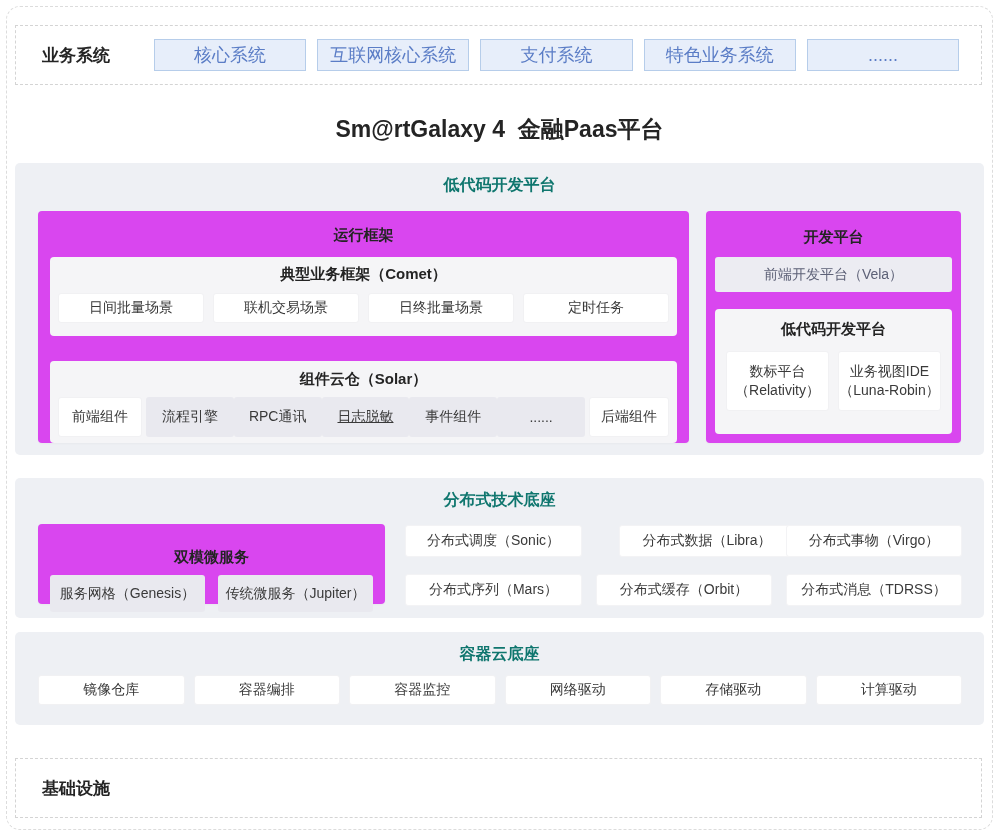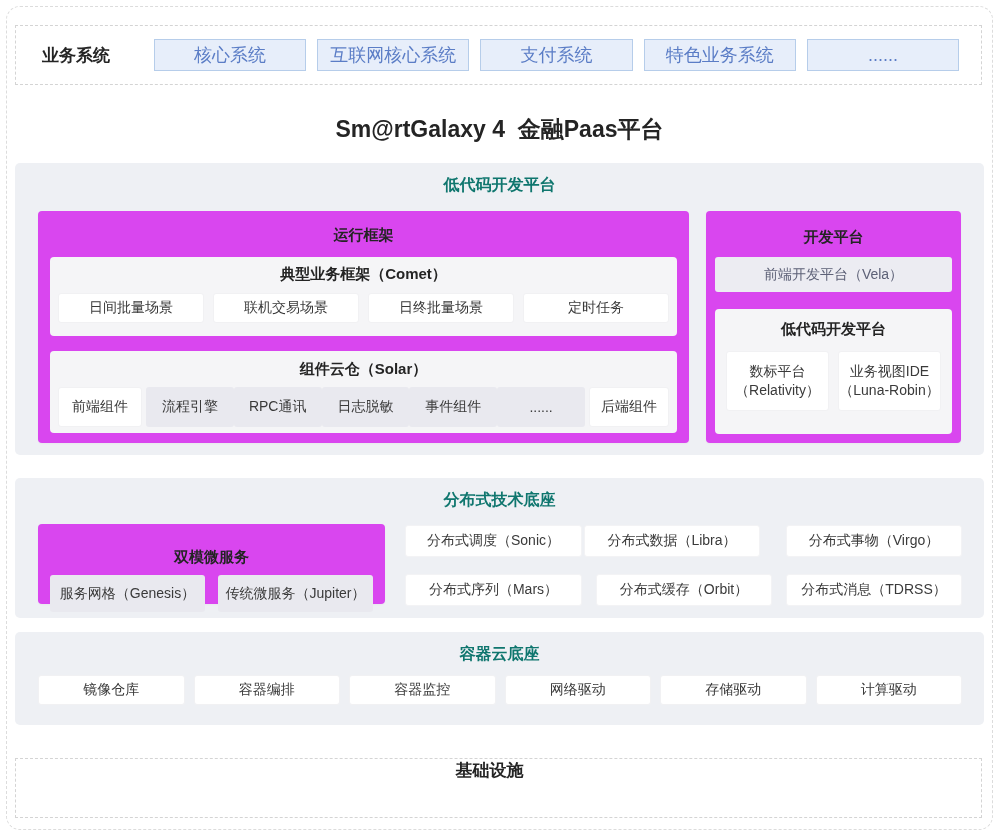--- a/index.html
+++ b/index.html
@@ -71,27 +71,27 @@
       <div class="subpanel" style="left:12px;top:46px;width:627px;height:79px;">
         <div class="subpanel-title" style="padding-top:8px;">典型业务框架（Comet）</div>
         <div style="display:flex;gap:9px;margin:9px 8px 0 8px;">
           <div class="white-chip" style="flex:1;height:30px;">日间批量场景</div>
           <div class="white-chip" style="flex:1;height:30px;">联机交易场景</div>
           <div class="white-chip" style="flex:1;height:30px;">日终批量场景</div>
           <div class="white-chip" style="flex:1;height:30px;">定时任务</div>
         </div>
       </div>
 
-      <div class="subpanel" style="left:12px;top:140px;width:627px;height:82px;">
+      <div class="subpanel" style="left:12px;top:150px;width:627px;height:82px;">
         <div class="subpanel-title" style="padding-top:9px;">组件云仓（Solar）</div>
         <div style="display:flex;gap:0;margin:8px 8px 0 8px;align-items:stretch;">
           <div class="white-chip" style="width:84px;height:40px;margin-right:4px;">前端组件</div>
           <div class="gray-chip" style="flex:1;height:40px;">流程引擎</div>
           <div class="gray-chip" style="flex:1;height:40px;">RPC通讯</div>
-          <div class="gray-chip" style="flex:1;height:40px;">日志脱敏</div>
+          <div class="gray-chip" style="flex:1;height:40px;text-decoration:underline;">日志脱敏</div>
           <div class="gray-chip" style="flex:1;height:40px;">事件组件</div>
           <div class="gray-chip" style="flex:1;height:40px;">......</div>
           <div class="white-chip" style="width:80px;height:40px;margin-left:4px;">后端组件</div>
         </div>
       </div>
     </div>
 
     <div class="card" style="left:691px;top:48px;width:255px;height:232px;">
       <div class="card-title" style="padding-top:17px;">开发平台</div>
       <div class="vela-bar" style="left:9px;top:46px;width:237px;height:35px;">前端开发平台（Vela）</div>
@@ -117,35 +117,35 @@
 
     <div class="card" style="left:23px;top:46px;width:347px;height:80px;">
       <div class="card-title" style="padding-top:24px;">双模微服务</div>
       <div style="display:flex;gap:13px;margin:8px 12px 0 12px;">
         <div class="gray-chip" style="flex:1;height:37px;">服务网格（Genesis）</div>
         <div class="gray-chip" style="flex:1;height:37px;">传统微服务（Jupiter）</div>
       </div>
     </div>
 
     <div class="dist-box" style="left:390px;top:47px;width:177px;height:32px;">分布式调度（Sonic）</div>
-    <div class="dist-box" style="left:569px;top:47px;width:176px;height:32px;">分布式数据（Libra）</div>
+    <div class="dist-box" style="left:604px;top:47px;width:176px;height:32px;">分布式数据（Libra）</div>
     <div class="dist-box" style="left:771px;top:47px;width:176px;height:32px;">分布式事物（Virgo）</div>
     <div class="dist-box" style="left:390px;top:96px;width:177px;height:32px;">分布式序列（Mars）</div>
     <div class="dist-box" style="left:581px;top:96px;width:176px;height:32px;">分布式缓存（Orbit）</div>
     <div class="dist-box" style="left:771px;top:96px;width:176px;height:32px;">分布式消息（TDRSS）</div>
   </div>
 
   <div class="section" style="top:632px;height:93px;">
     <div class="section-title">容器云底座</div>
     <div style="display:flex;gap:9px;margin:10px 22px 0 23px;">
       <div class="white-chip" style="flex:1;height:30px;">镜像仓库</div>
       <div class="white-chip" style="flex:1;height:30px;">容器编排</div>
       <div class="white-chip" style="flex:1;height:30px;">容器监控</div>
       <div class="white-chip" style="flex:1;height:30px;">网络驱动</div>
       <div class="white-chip" style="flex:1;height:30px;">存储驱动</div>
       <div class="white-chip" style="flex:1;height:30px;">计算驱动</div>
     </div>
   </div>
 
-  <div class="dashed-row" style="top:758px;flex-direction:column;">
+  <div class="dashed-row" style="top:758px;">
     <div class="row-label">基础设施</div>
   </div>
 </div>
 
 </body></html>

